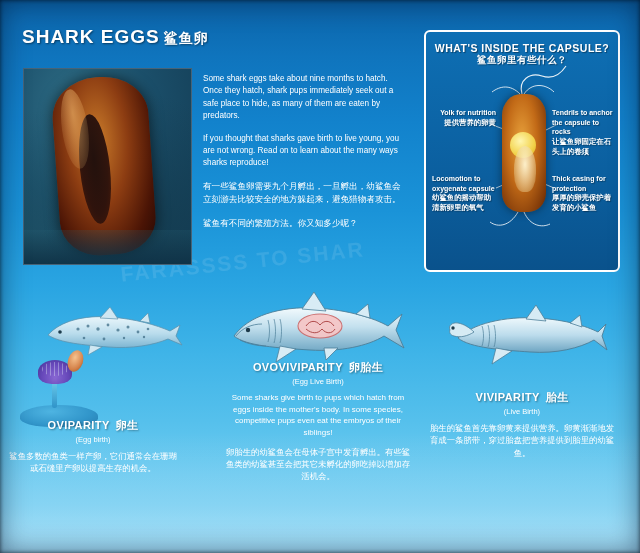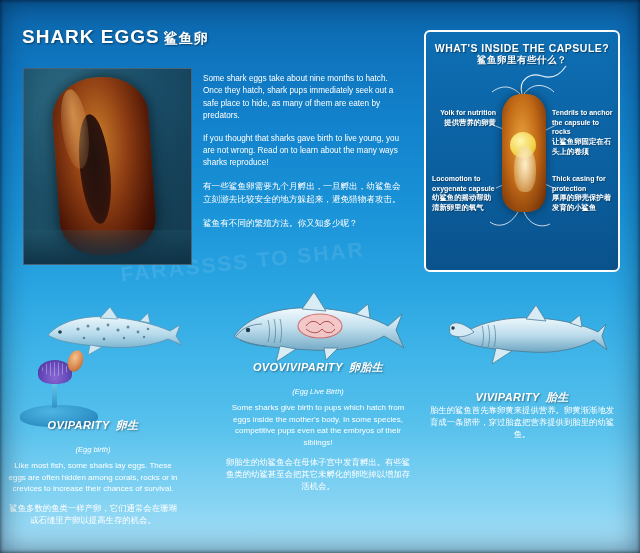--- a/index.html
+++ b/index.html
@@ -305,31 +305,30 @@
     font-weight: bold;
     font-size: 11px;
     letter-spacing: 0.4px;
     text-shadow: 1px 1px 2px rgba(0,0,0,0.4);
     display: block;
   }
   .cap .name .cn { font-size: 11px; margin-left: 6px; }
   .cap .sub {
     display: block;
     font-size: 7.5px;
-    font-style: italic;
-    margin-top: 12px;
+    margin-top: 2px;
     margin-bottom: 5px;
   }
   .cap p { margin: 0 0 7px 0; }
   .cap p.cn { font-size: 8.4px; line-height: 12.2px; }
 
   .cap-ovi  { left: 8px;   top: 420px; width: 170px; }
   .cap-ovo  { left: 225px; top: 362px; width: 186px; }
   .cap-vivi { left: 428px; top: 392px; width: 188px; }
-  .cap-ovi .name, .cap-ovo .name, .cap-vivi .name { color: #ffffff; font-style: italic; }
+  .cap-ovi .name, .cap-ovo .name, .cap-vivi .name { color: #ffffff; }
 </style>
 </head>
 <body>
 
 <div id="poster">
 
   <div class="ghost">FARASSSS TO SHAR</div>
 
   <div class="seabed"></div>
 
@@ -481,33 +480,33 @@
         <path d="M46,23 C48,30 48,39 46,45"></path>
       </g>
     </svg>
   </div>
 
   <div class="cap cap-ovi">
     <span class="name">
       <span>OVIPARITY</span><span class="cn">卵生</span>
     </span>
     <span class="sub">(Egg birth)</span>
-    <p>Like most fish, some sharks lay eggs. These eggs are often hidden among corals, rocks or in crevices to increase their chances of survival.</p>
     <p class="cn">鲨鱼多数的鱼类一样产卵，它们通常会在珊瑚或石缝里产卵以提高生存的机会。</p>
   </div>
 
   <div class="cap cap-ovo">
     <span class="name">
       <span>OVOVIVIPARITY</span><span class="cn">卵胎生</span>
     </span>
     <span class="sub">(Egg Live Birth)</span>
     <p>Some sharks give birth to pups which hatch from eggs inside the mother's body. In some species, competitive pups even eat the embryos of their siblings!</p>
     <p class="cn">卵胎生的幼鲨鱼会在母体子宫中发育孵出。有些鲨鱼类的幼鲨甚至会把其它未孵化的卵吃掉以增加存活机会。</p>
   </div>
 
   <div class="cap cap-vivi">
     <span class="name">
       <span>VIVIPARITY</span><span class="cn">胎生</span>
     </span>
+    <span class="sub">(Live Birth)</span>
     <p class="cn">胎生的鲨鱼首先靠卵黄来提供营养。卵黄渐渐地发育成一条脐带，穿过胎盘把营养提供到胎里的幼鲨鱼。</p>
   </div>
 
 </div>
 
 </body></html>

